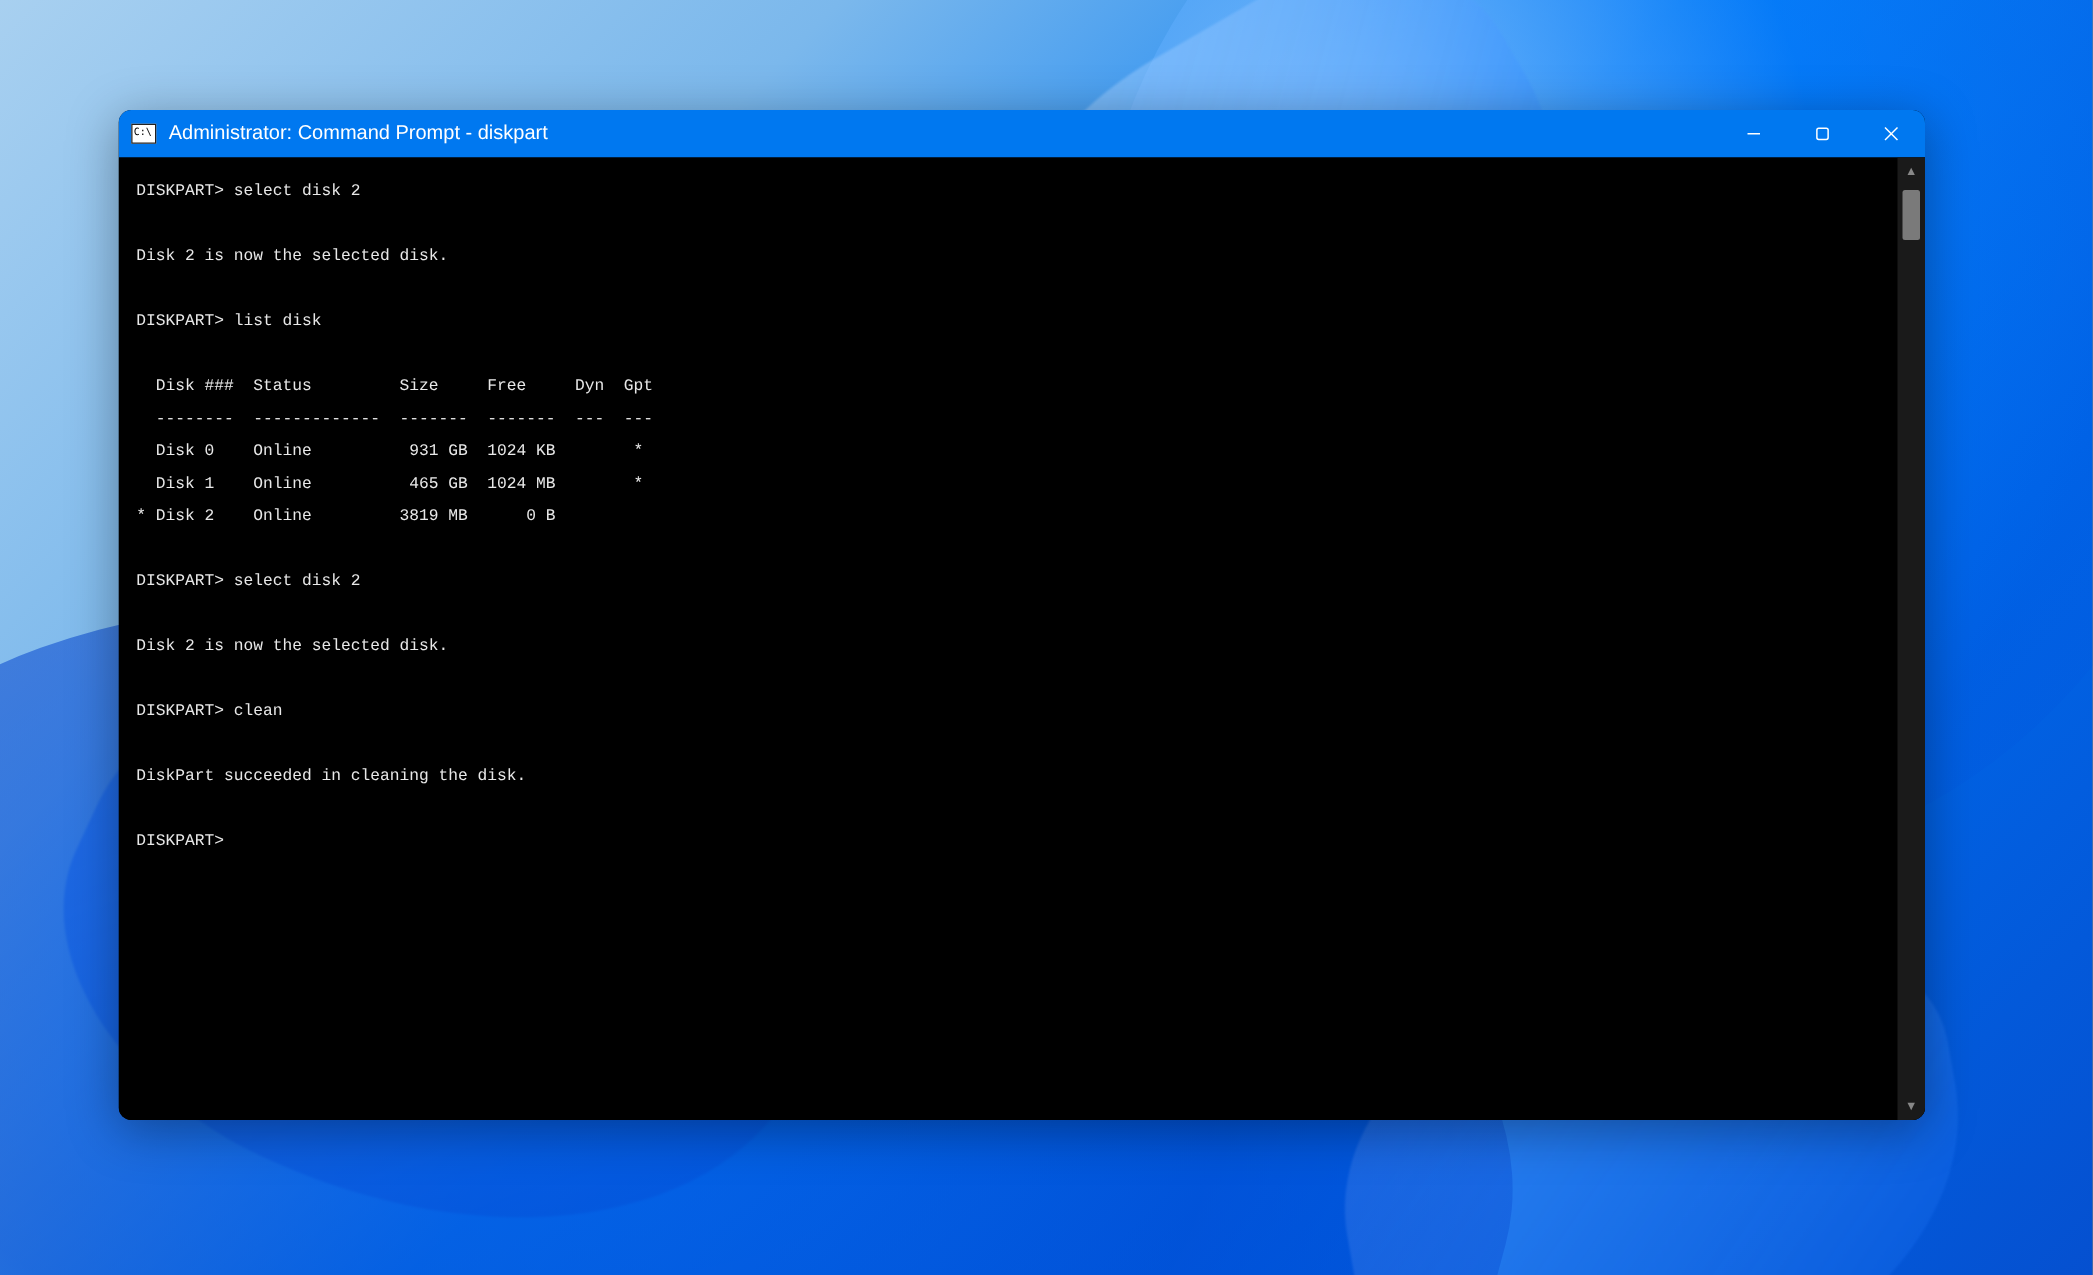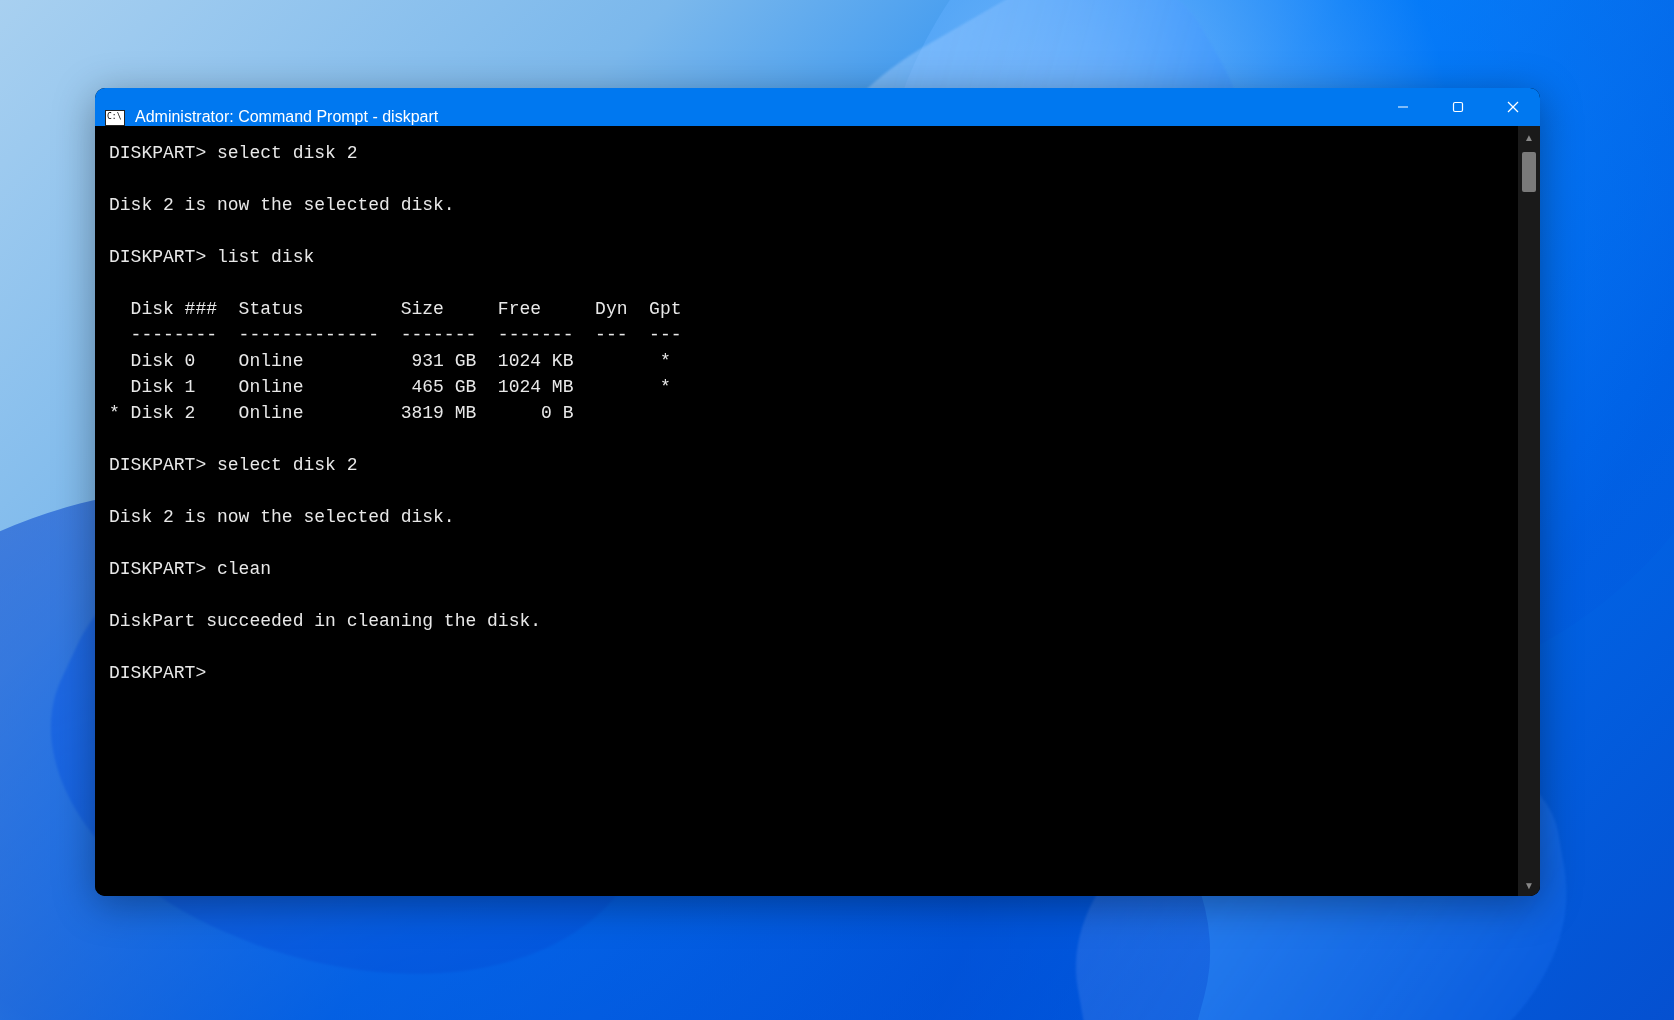--- a/index.html
+++ b/index.html
@@ -54,21 +54,21 @@
       box-shadow: 0 8px 40px rgba(0,0,0,0.35);
       overflow: hidden;
       z-index: 10;
       display: flex;
       flex-direction: column;
     }
     .titlebar {
       height: 38px;
       background: #0078f0;
       display: flex;
-      align-items: flex-end;
+      align-items: center;
       padding-left: 10px;
       color: #ffffff;
       font-size: 16px;
       font-weight: 400;
       flex-shrink: 0;
     }
     .titlebar .icon {
       width: 20px;
       height: 16px;
       background: #ffffff;
@@ -101,21 +101,21 @@
 
     .term-wrap {
       flex: 1;
       display: flex;
       background: #000;
     }
     .terminal {
       flex: 1;
       padding: 14px 0 0 14px;
       font-family: Consolas, "Courier New", monospace;
-      font-size: 18px;
+      font-size: 13px;
       line-height: 26px;
       color: #e8e8e8;
       white-space: pre;
       overflow: hidden;
       border-radius: 21px;
     }
     .scrollbar {
       width: 22px;
       background: #1a1a1a;
       position: relative;

